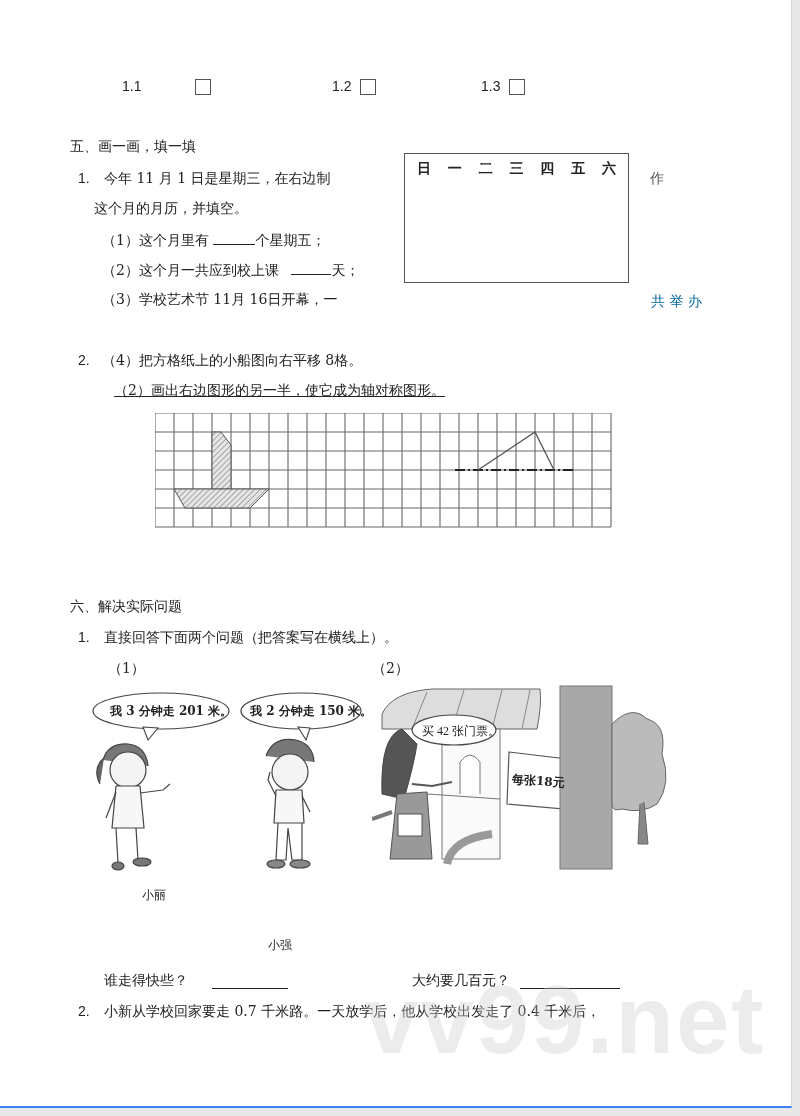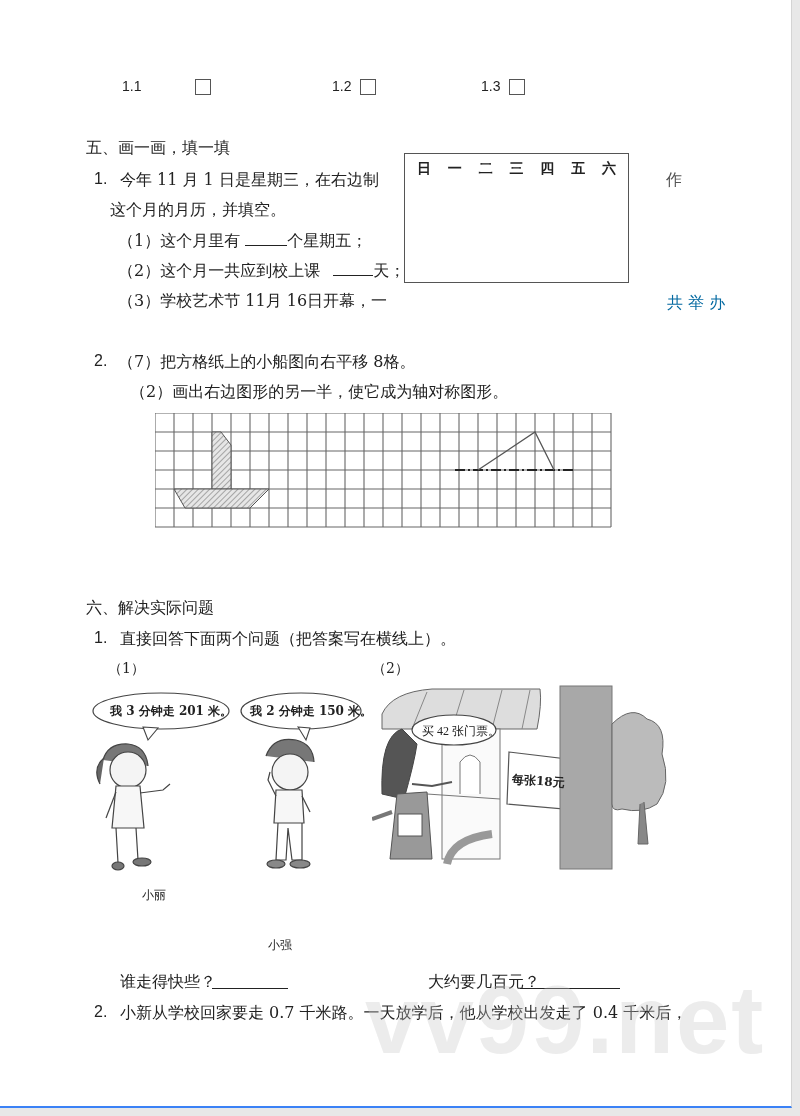--- a/index.html
+++ b/index.html
@@ -1,21 +1,21 @@
 <!DOCTYPE html>
 <html><head>
 <meta charset="utf-8">
 <style>
   * { box-sizing: border-box; margin: 0; padding: 0; }
   html, body { width: 800px; height: 1116px; background: #e8e8e8; overflow: hidden; }
   body { font-family: "DejaVu Serif", "Liberation Serif", serif; color: #222; position: relative; }
   .page { position: absolute; left: 0; top: 0; width: 792px; height: 1108px; background: #fff; border-right: 1px solid #d4d4d4; border-bottom: 2px solid #3b82f6; }
   .abs { position: absolute; white-space: nowrap; }
   .sans { font-family: "Liberation Sans", "DejaVu Sans", sans-serif; }
-  .t15 { font-size: 16px; margin-left: 16px; }
+  .t15 { font-size: 14px; }
   .t14 { font-size: 14px; }
   .t12 { font-size: 12px; }
   .checkbox { display: inline-block; width: 16px; height: 16px; border: 1.5px solid #555; vertical-align: middle; cursor: pointer; }
   .blank { display: inline-block; border-bottom: 1px solid #222; vertical-align: baseline; height: 14px; }
   .calendar { position: absolute; left: 404px; top: 153px; width: 225px; height: 130px; border: 1.5px solid #555; }
   .cal-head { display: flex; justify-content: space-between; padding: 6px 12px 0 12px; font-size: 14px; font-weight: bold; }
   .grid-wrap { position: absolute; left: 155px; top: 413px; }
   .illus { position: absolute; }
   .watermark { position: absolute; left: 365px; top: 965px; font-family: "Liberation Sans", sans-serif; font-weight: bold; font-size: 96px; color: rgba(200,200,200,0.35); letter-spacing: 2px; pointer-events: none; }
 </style>
@@ -57,22 +57,22 @@
       <span>一</span>
       <span>二</span>
       <span>三</span>
       <span>四</span>
       <span>五</span>
       <span>六</span>
     </div>
   </div>
 
   <div class="abs sans t15" style="left:78px;top:352px;">2.</div>
-  <div class="abs t15" style="left:102px;top:352px;">（7）把方格纸上的小船图向右平移    8格。</div>
-  <div class="abs t15" style="left:114px;top:382px;">（2）画出右边图形的另一半，使它成为轴对称图形。</div>
+  <div class="abs t15" style="left:102px;top:352px;">（4）把方格纸上的小船图向右平移    8格。</div>
+  <div class="abs t15" style="left:114px;top:382px;text-decoration:underline;">（2）画出右边图形的另一半，使它成为轴对称图形。</div>
 
   <div class="grid-wrap">
     <svg width="460" height="120" viewBox="0 0 460 120">
       <defs>
         <pattern id="hatch" width="4" height="4" patternUnits="userSpaceOnUse" patternTransform="rotate(45)">
           <rect width="4" height="4" fill="#e6e6e6"></rect>
           <line x1="0" y1="0" x2="0" y2="4" stroke="#777" stroke-width="1.2"></line>
         </pattern>
       </defs>
       <g stroke="#666" stroke-width="1.1">

